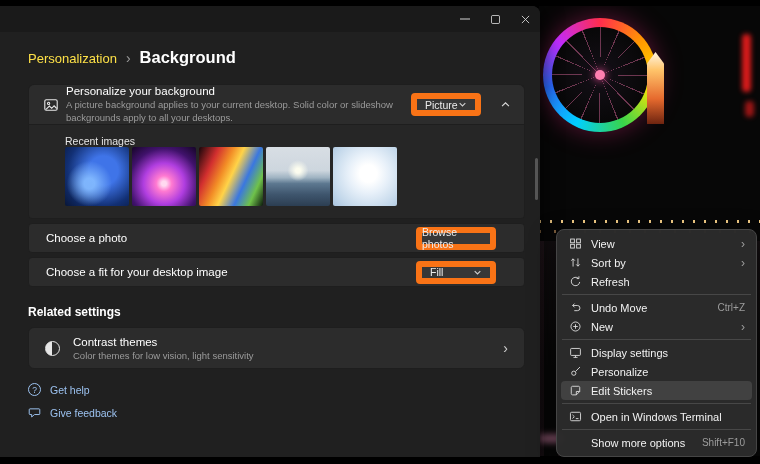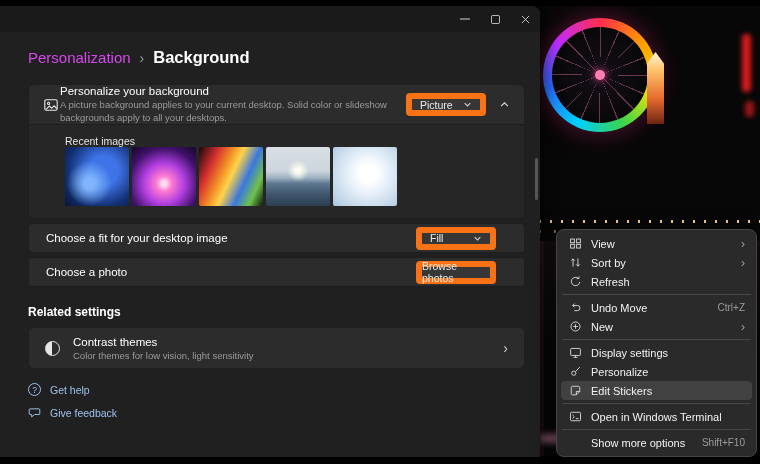--- a/index.html
+++ b/index.html
@@ -77,30 +77,30 @@
     display:flex; justify-content:flex-end; align-items:stretch;
   }
   .win-btn {
     width:30px; display:flex; align-items:center; justify-content:center;
     color:#d4d4d4; cursor:default;
   }
   .breadcrumb {
     position:absolute; left:28px; top:42px;
     display:flex; align-items:baseline; gap:9px;
   }
-  .bc-parent { font-size:15px; color:#d946ef; }
+  .bc-parent { font-size:13px; color:#fde047; }
   .bc-sep { font-size:14px; color:#9a9a9a; }
   .bc-current { font-size:16.5px; font-weight:bold; color:#fff; }
 
   .content { position:absolute; left:28px; top:78px; width:497px; }
 
   .card-header {
     height:40px; background:#2c2c2c; border:1px solid #1e1e1e; border-bottom:none;
     border-radius:6px 6px 0 0; display:flex; align-items:center;
-    padding:0 14px; gap:1px;
+    padding:0 14px; gap:7px;
   }
   .card-text { display:flex; flex-direction:column; gap:2px; }
   .card-title { font-size:11.5px; color:#fff; }
   .card-desc { font-size:9.5px; color:#9b9b9b; width:338px; line-height:1.3; }
   .dropdown, .btn {
     width:80px; height:23px; background:#373737; border:6px solid #f97316;
     border-radius:4px; color:#ececec; font-size:10.5px;
     display:flex; align-items:center; justify-content:center;
   }
   .dropdown { justify-content:space-between; padding:0 8px; }
@@ -259,36 +259,36 @@
       <div class="thumbs">
         <div class="thumb thumb1"></div>
         <div class="thumb thumb2"></div>
         <div class="thumb thumb3"></div>
         <div class="thumb thumb4"></div>
         <div class="thumb thumb5"></div>
       </div>
     </div>
 
     <div class="setting-row">
+      <span class="row-label">Choose a photo</span>
+      <div class="btn">Browse photos</div>
+    </div>
+
+    <div class="setting-row">
       <span class="row-label">Choose a fit for your desktop image</span>
       <div class="dropdown">
         <span>Fill</span>
         <span>
           <svg width="9" height="9" viewBox="0 0 16 16" fill="none" stroke="#cfcfcf" stroke-width="2">
               <path d="M3 5.5L8 10.5L13 5.5"></path>
             </svg>
         </span>
       </div>
     </div>
 
-    <div class="setting-row">
-      <span class="row-label">Choose a photo</span>
-      <div class="btn">Browse photos</div>
-    </div>
-
 
     <div class="related-heading">Related settings</div>
 
     <div class="contrast-card">
       <span class="contrast-icon"></span>
       <div class="contrast-text">
         <div class="contrast-title">Contrast themes</div>
         <div class="contrast-sub">Color themes for low vision, light sensitivity</div>
       </div>
       <span class="chev-right">›</span>

